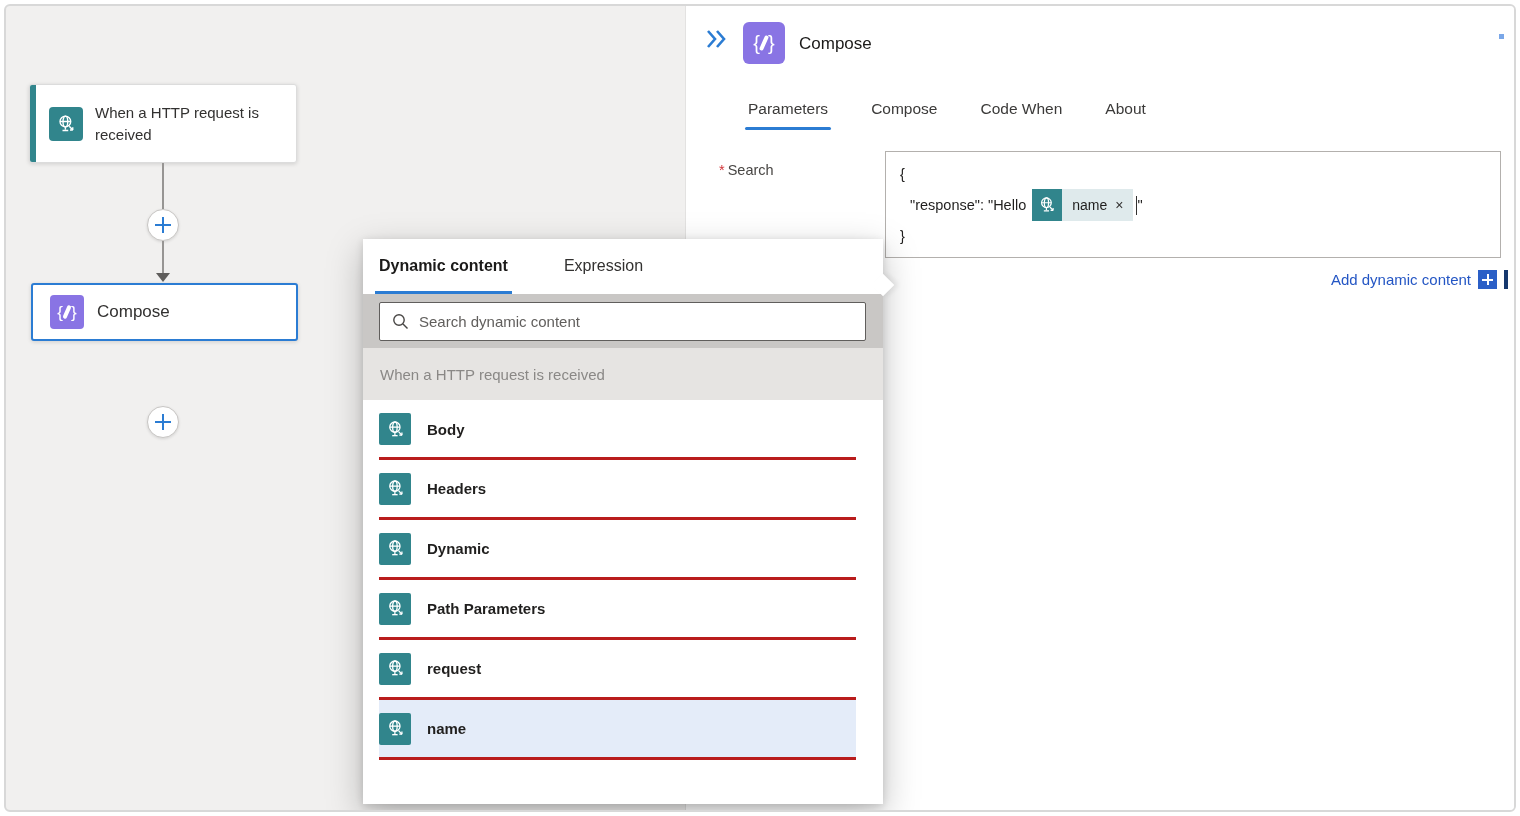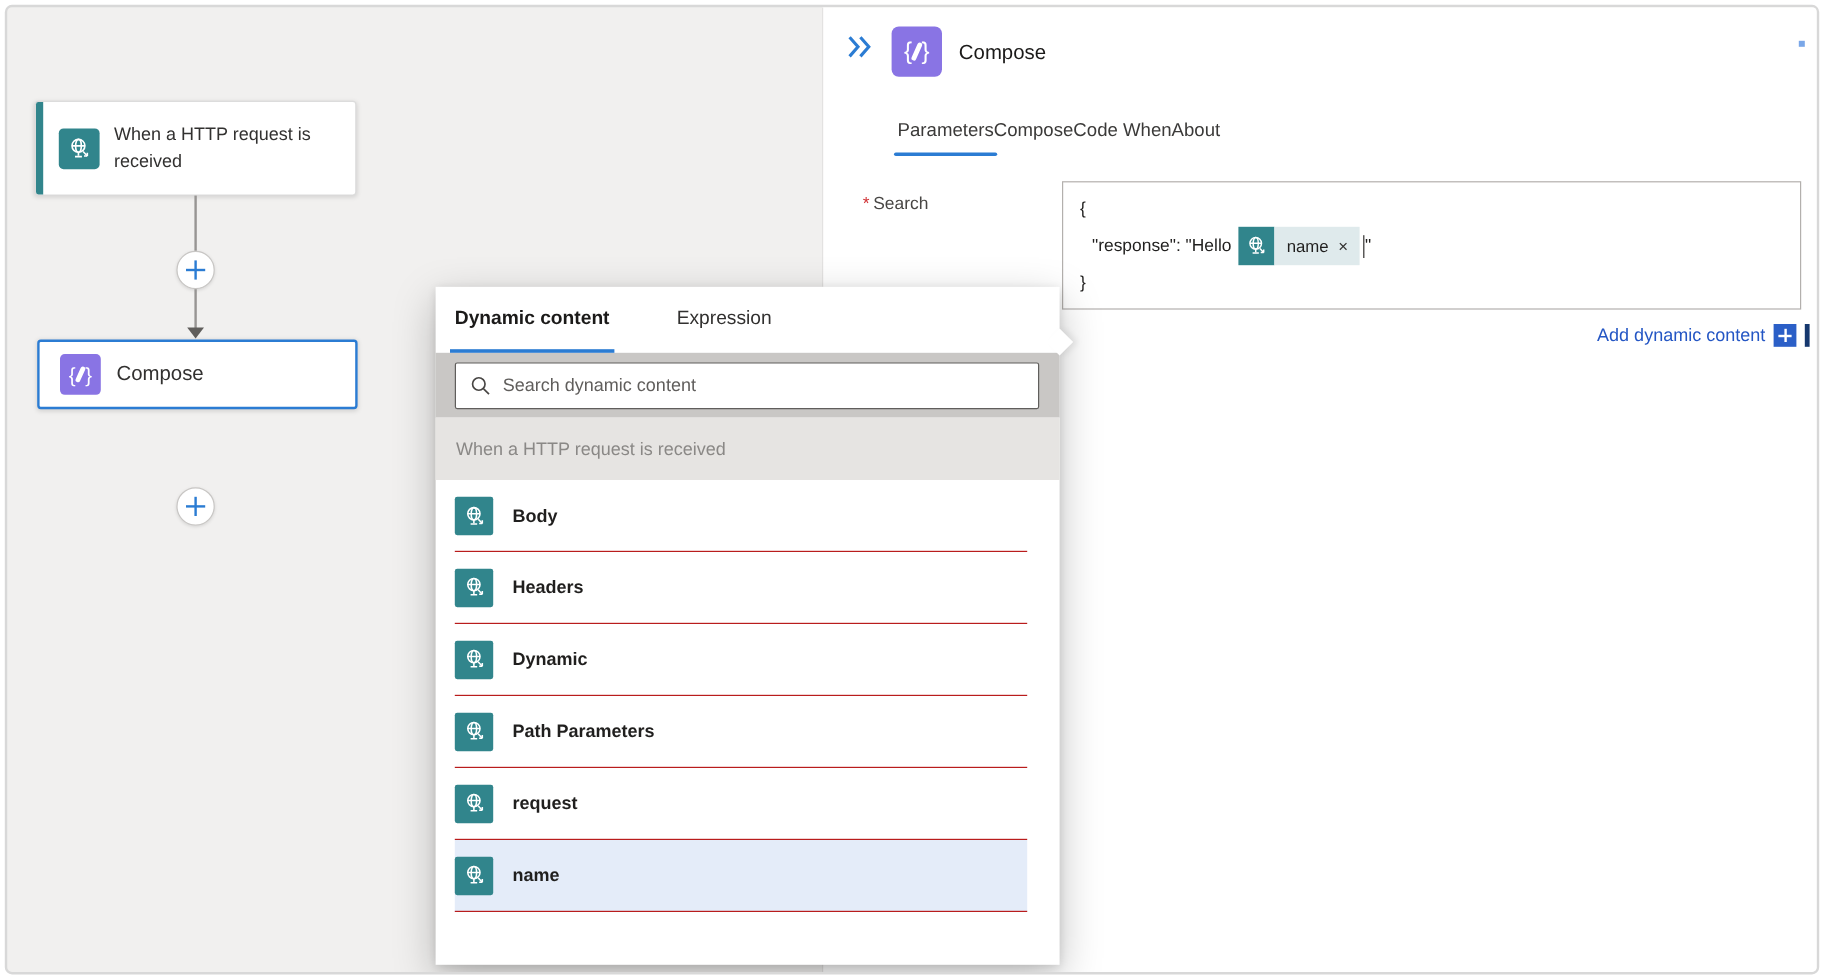--- a/index.html
+++ b/index.html
@@ -45,21 +45,21 @@
   .glyph-wrap { display:flex; align-items:center; justify-content:center; }
 
   
   .panel { position:absolute; left:679px; top:0; right:0; bottom:0; background:#fff;
            border-left:1px solid #e3e2e1; }
   .collapse-btn { position:absolute; left:19px; top:22px; width:24px; height:22px; cursor:pointer; }
   .panel-icon { position:absolute; left:57px; top:16px; width:42px; height:42px; border-radius:6px; }
   .panel-title { position:absolute; left:113px; top:28px; font-size:17px; color:#1b1a19; }
   .blue-dot { position:absolute; right:10px; top:28px; width:5px; height:5px; background:#7aa7e8; }
 
-  .panel-tabs { position:absolute; left:62px; top:94px; display:flex; }
+  .panel-tabs { position:absolute; left:62px; top:94px; display:flex; gap:43px; }
   .ptab { font-size:15.5px; color:#3b3a39; padding-bottom:12px; position:relative; cursor:pointer; }
   .ptab.selected::after { content:""; position:absolute; left:-3px; right:-3px; bottom:0; height:3px;
                           background:#2b7cd3; border-radius:2px; }
 
   .inputs-label { position:absolute; left:33px; top:156px; font-size:14.5px; color:#484644; }
   .req-star { color:#d13438; margin-right:3px; }
 
   .editor { position:absolute; left:199px; top:145px; width:616px; height:107px; background:#fff;
             border:1px solid #b3b0ad; padding:9px 14px; font-size:14.5px; color:#201f1e; }
   .editor .line { line-height:26px; }
@@ -92,21 +92,21 @@
   .search-band { height:54px; background:#c9c7c5; display:flex; align-items:center; padding:0 16px; }
   .search-box { display:flex; align-items:center; gap:10px; width:487px; height:39px; background:#fff;
                 border:1px solid #605e5c; border-radius:2px; padding:0 12px; }
   .search-box input { border:none; outline:none; flex:1; font-size:15px; color:#323130;
                       font-family:"Liberation Sans", sans-serif; background:transparent; }
   .search-box input::placeholder { color:#605e5c; }
   .section-header { height:52px; background:#e6e4e2; display:flex; align-items:center; padding:0 17px;
                     font-size:15px; color:#8a8886; }
   .dlist { }
   .ditem { position:relative; height:60px; display:flex; align-items:center; gap:16px;
-           margin:0 27px 0 16px; border-bottom:1px solid #b91c1c; cursor:pointer; }
+           margin:0 27px 0 16px; border-bottom:3px solid #b91c1c; cursor:pointer; }
   .ditem:first-child { border-top:1px solid #d8d6d4; border-top-color:transparent; }
   .ditem .icon-sq { width:32px; height:32px; border-radius:2px; }
   .ditem-label { font-size:15px; font-weight:bold; color:#201f1e; }
   .ditem.highlighted { background:#e4ecf9; margin-right:27px; }
   svg { display:block; }
 </style>
 </head>
 <body>
 
 <svg width="0" height="0" style="position:absolute">

